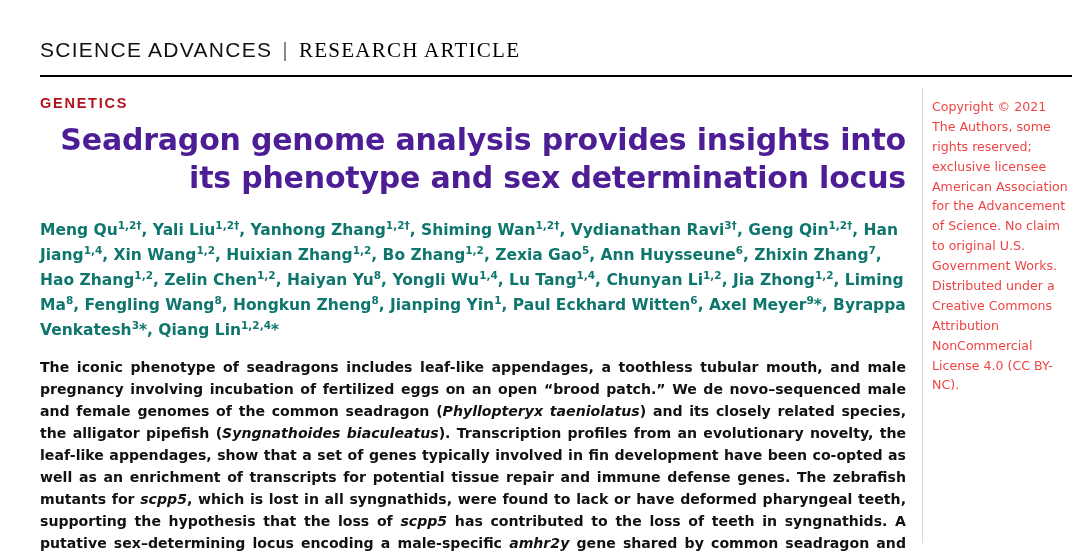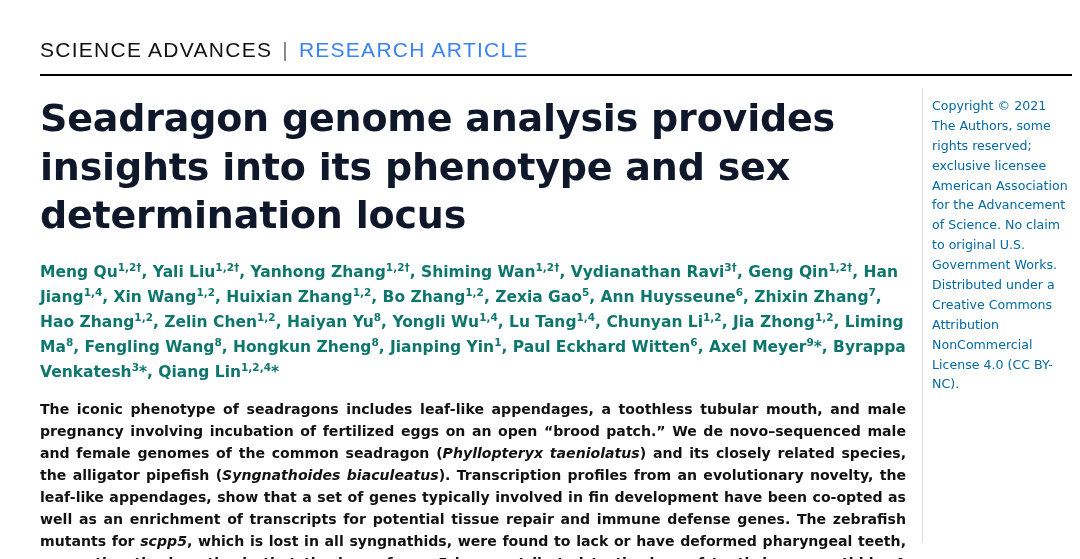--- a/index.html
+++ b/index.html
@@ -33,22 +33,23 @@
   .journal-name {
     color: #111111;
     font-weight: 400;
   }
   .journal-divider {
     color: #777777;
     margin: 0 10px;
     font-weight: 300;
   }
   .article-type {
-    color: #3b82f6;
+    color: #000000;
     font-weight: 400;
+    font-family: Liberation Serif, serif;
   }
   .header-rule {
     margin-top: 12px;
     border-top: 2px solid #000000;
   }
   
   .body-grid {
     display: flex;
     margin-top: 18px;
   }
@@ -66,25 +67,26 @@
   .section-label {
     color: #b3121d;
     font-weight: bold;
     font-size: 14.5px;
     letter-spacing: 0.12em;
     margin-bottom: 10px;
   }
   .article-title {
     font-family: "DejaVu Sans", sans-serif;
     font-weight: bold;
-    font-size: 38px;
+    font-size: 30px;
     line-height: 1.28;
     letter-spacing: -0.2px;
     margin: 0 0 20px 0;
-    color: #0f172a;
+    color: #4c1d95;
+    text-align: right;
   }
   .authors {
     font-family: "DejaVu Sans", sans-serif;
     font-weight: bold;
     font-size: 15.5px;
     line-height: 1.62;
     color: #0f766e;
     margin-bottom: 14px;
   }
   .authors sup {
@@ -102,21 +104,21 @@
     color: #111111;
     margin: 0;
   }
   .abstract i {
   }
   
   .copyright {
     font-family: "DejaVu Sans", sans-serif;
     font-size: 12.6px;
     line-height: 1.58;
-    color: #0369a1;
+    color: #ef4444;
     padding-top: 2px;
   }
   
   .col-rule {
     position: absolute;
     left: 906px;
     top: 88px;
     width: 1px;
     height: 455px;
     background: #d9d9d9;
@@ -130,20 +132,21 @@
   <div class="journal-header">
     <span class="journal-name">SCIENCE ADVANCES</span>
     <span class="journal-divider">|</span>
     <span class="article-type">RESEARCH ARTICLE</span>
   </div>
   <div class="header-rule"></div>
 
   <div class="body-grid">
 
     <div class="main-col">
+      <div class="section-label">GENETICS</div>
       <h1 class="article-title">Seadragon genome analysis provides insights into its phenotype and sex determination locus</h1>
       <div class="authors">Meng Qu<sup>1,2†</sup>, Yali Liu<sup>1,2†</sup>, Yanhong Zhang<sup>1,2†</sup>, Shiming Wan<sup>1,2†</sup>, Vydianathan Ravi<sup>3†</sup>, Geng Qin<sup>1,2†</sup>, Han Jiang<sup>1,4</sup>, Xin Wang<sup>1,2</sup>, Huixian Zhang<sup>1,2</sup>, Bo Zhang<sup>1,2</sup>, Zexia Gao<sup>5</sup>, Ann Huysseune<sup>6</sup>, Zhixin Zhang<sup>7</sup>, Hao Zhang<sup>1,2</sup>, Zelin Chen<sup>1,2</sup>, Haiyan Yu<sup>8</sup>, Yongli Wu<sup>1,4</sup>, Lu Tang<sup>1,4</sup>, Chunyan Li<sup>1,2</sup>, Jia Zhong<sup>1,2</sup>, Liming Ma<sup>8</sup>, Fengling Wang<sup>8</sup>, Hongkun Zheng<sup>8</sup>, Jianping Yin<sup>1</sup>, Paul Eckhard Witten<sup>6</sup>, Axel Meyer<sup>9</sup>*, Byrappa Venkatesh<sup>3</sup>*, Qiang Lin<sup>1,2,4</sup>*</div>
       <p class="abstract">The iconic phenotype of seadragons includes leaf-like appendages, a toothless tubular mouth, and male pregnancy involving incubation of fertilized eggs on an open “brood patch.” We de novo–sequenced male and female genomes of the common seadragon (<i>Phyllopteryx taeniolatus</i>) and its closely related species, the alligator pipefish (<i>Syngnathoides biaculeatus</i>). Transcription profiles from an evolutionary novelty, the leaf-like appendages, show that a set of genes typically involved in fin development have been co-opted as well as an enrichment of transcripts for potential tissue repair and immune defense genes. The zebrafish mutants for <i>scpp5</i>, which is lost in all syngnathids, were found to lack or have deformed pharyngeal teeth, supporting the hypothesis that the loss of <i>scpp5</i> has contributed to the loss of teeth in syngnathids. A putative sex–determining locus encoding a male-specific <i>amhr2y</i> gene shared by common seadragon and alligator pipefish was identified.</p>
     </div>
 
     <div class="side-col">
       <div class="copyright">Copyright © 2021 The Authors, some rights reserved; exclusive licensee American Association for the Advancement of Science. No claim to original U.S. Government Works. Distributed under a Creative Commons Attribution NonCommercial License 4.0 (CC BY-NC).</div>
     </div>
 
   </div>

